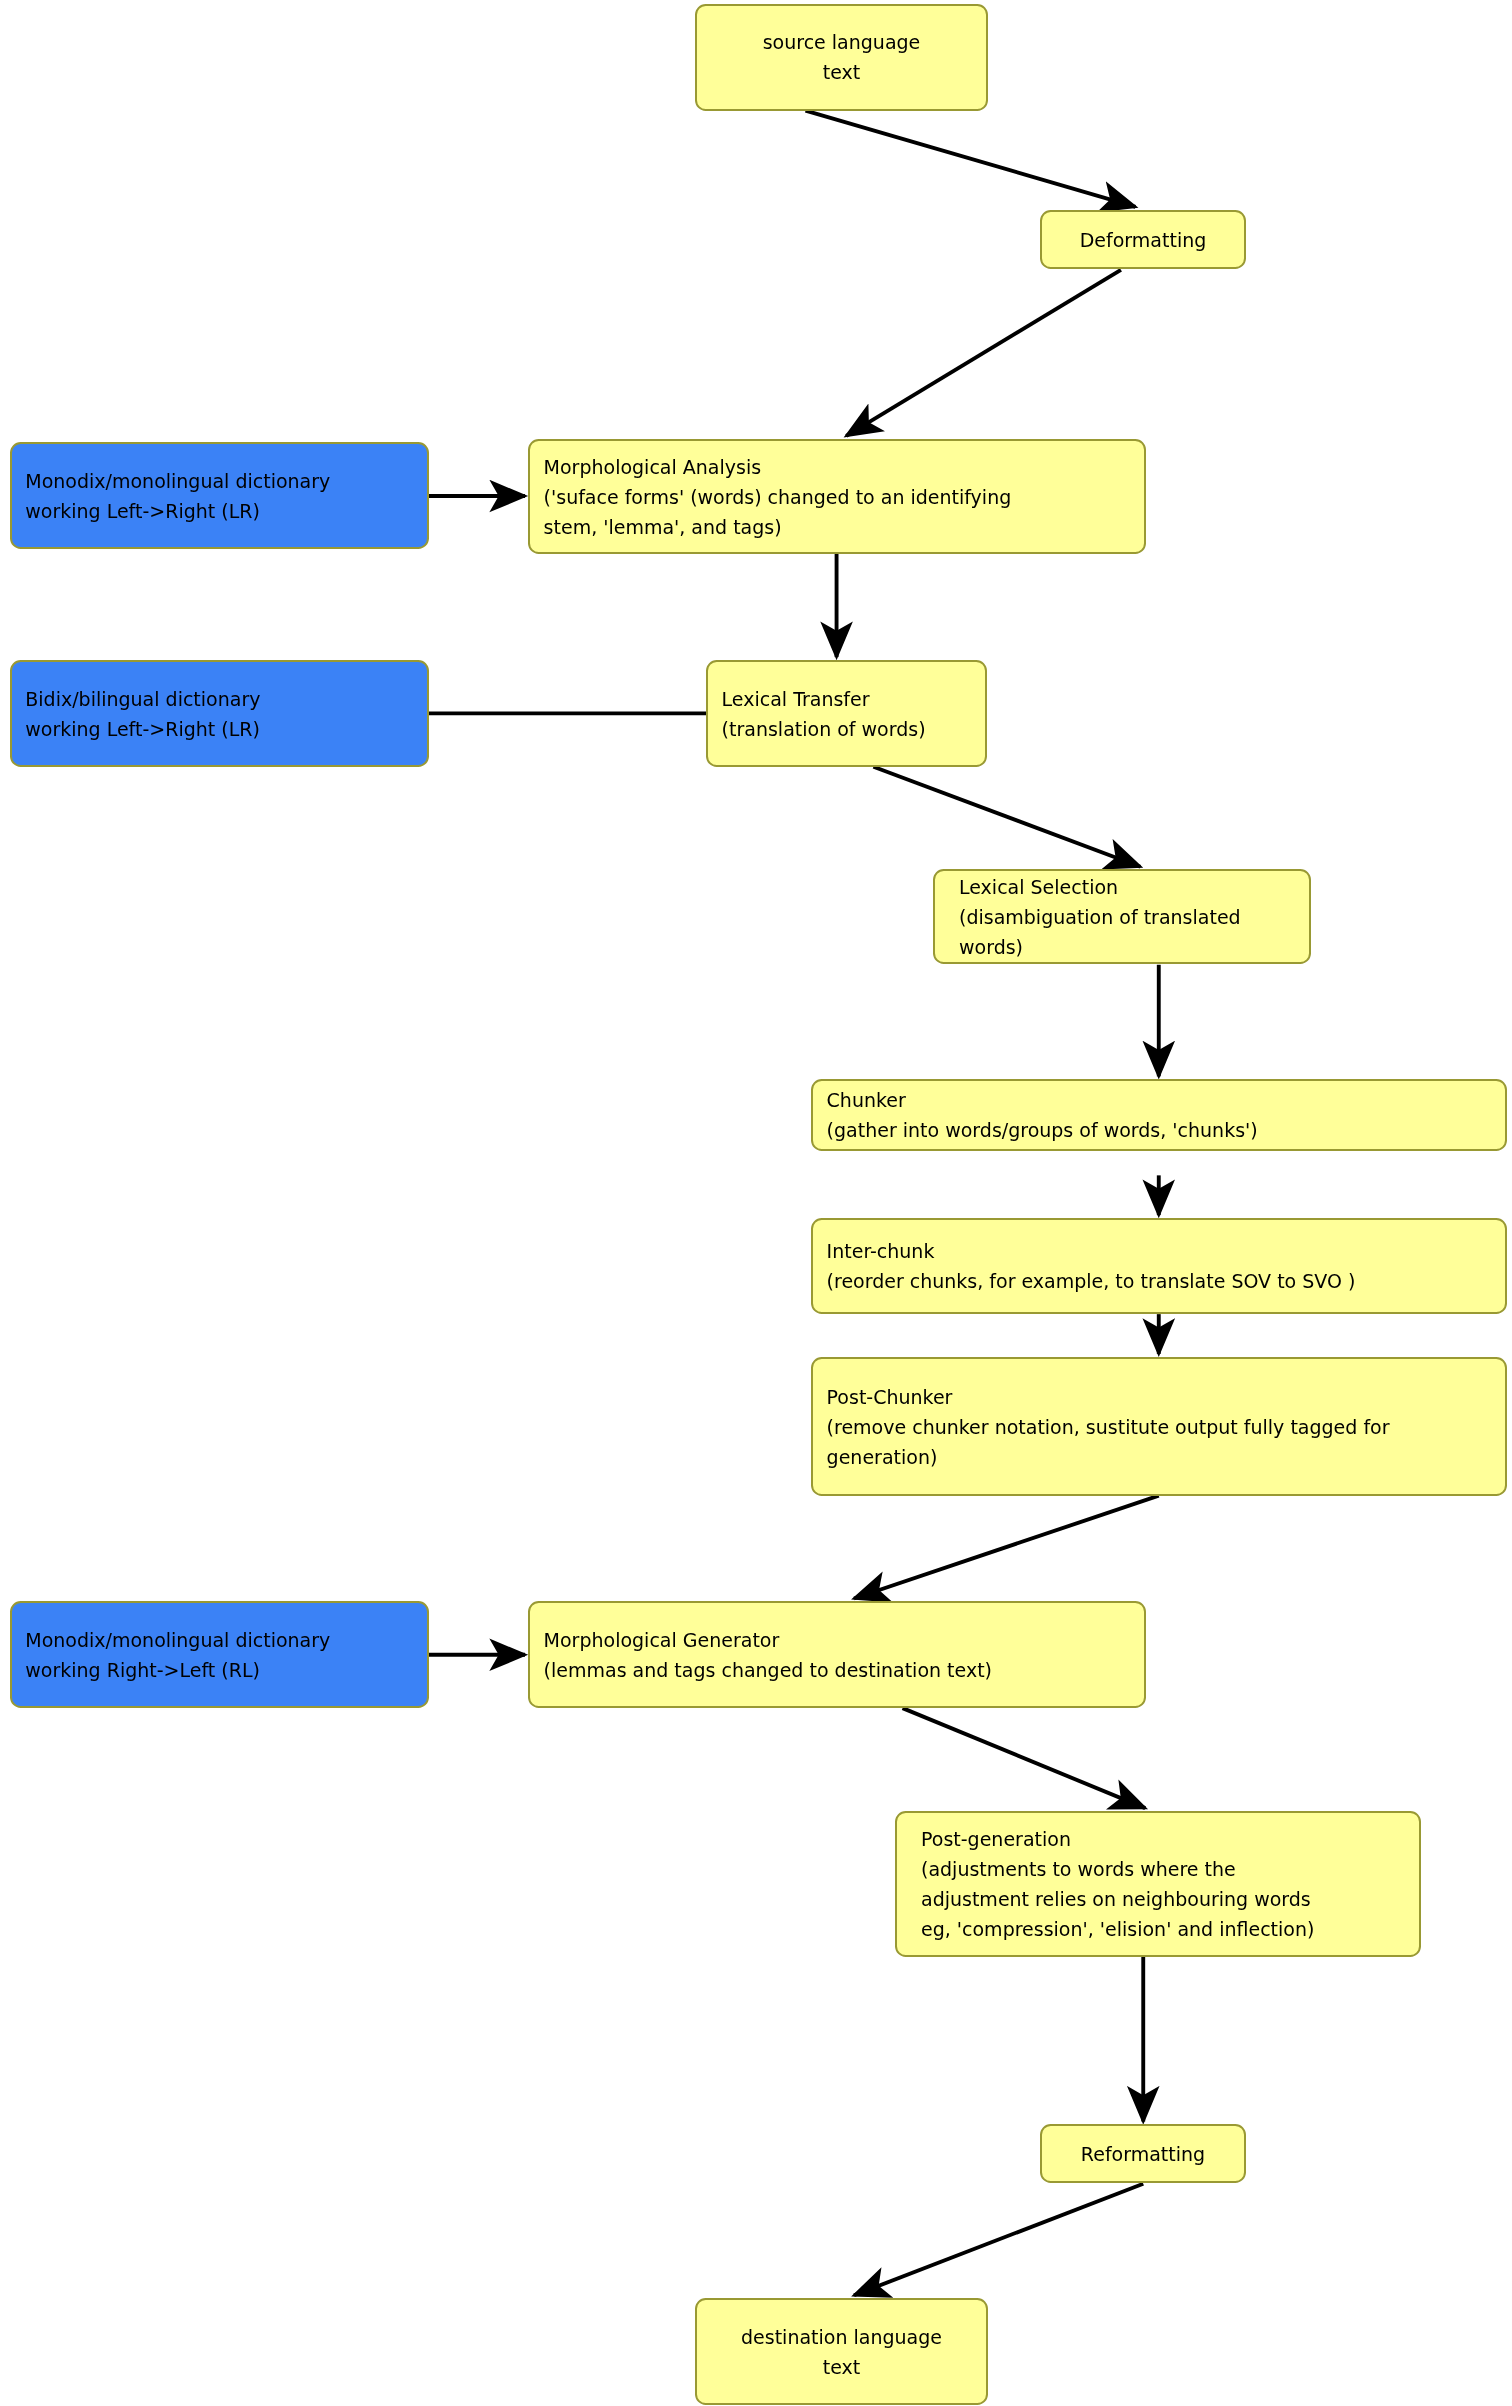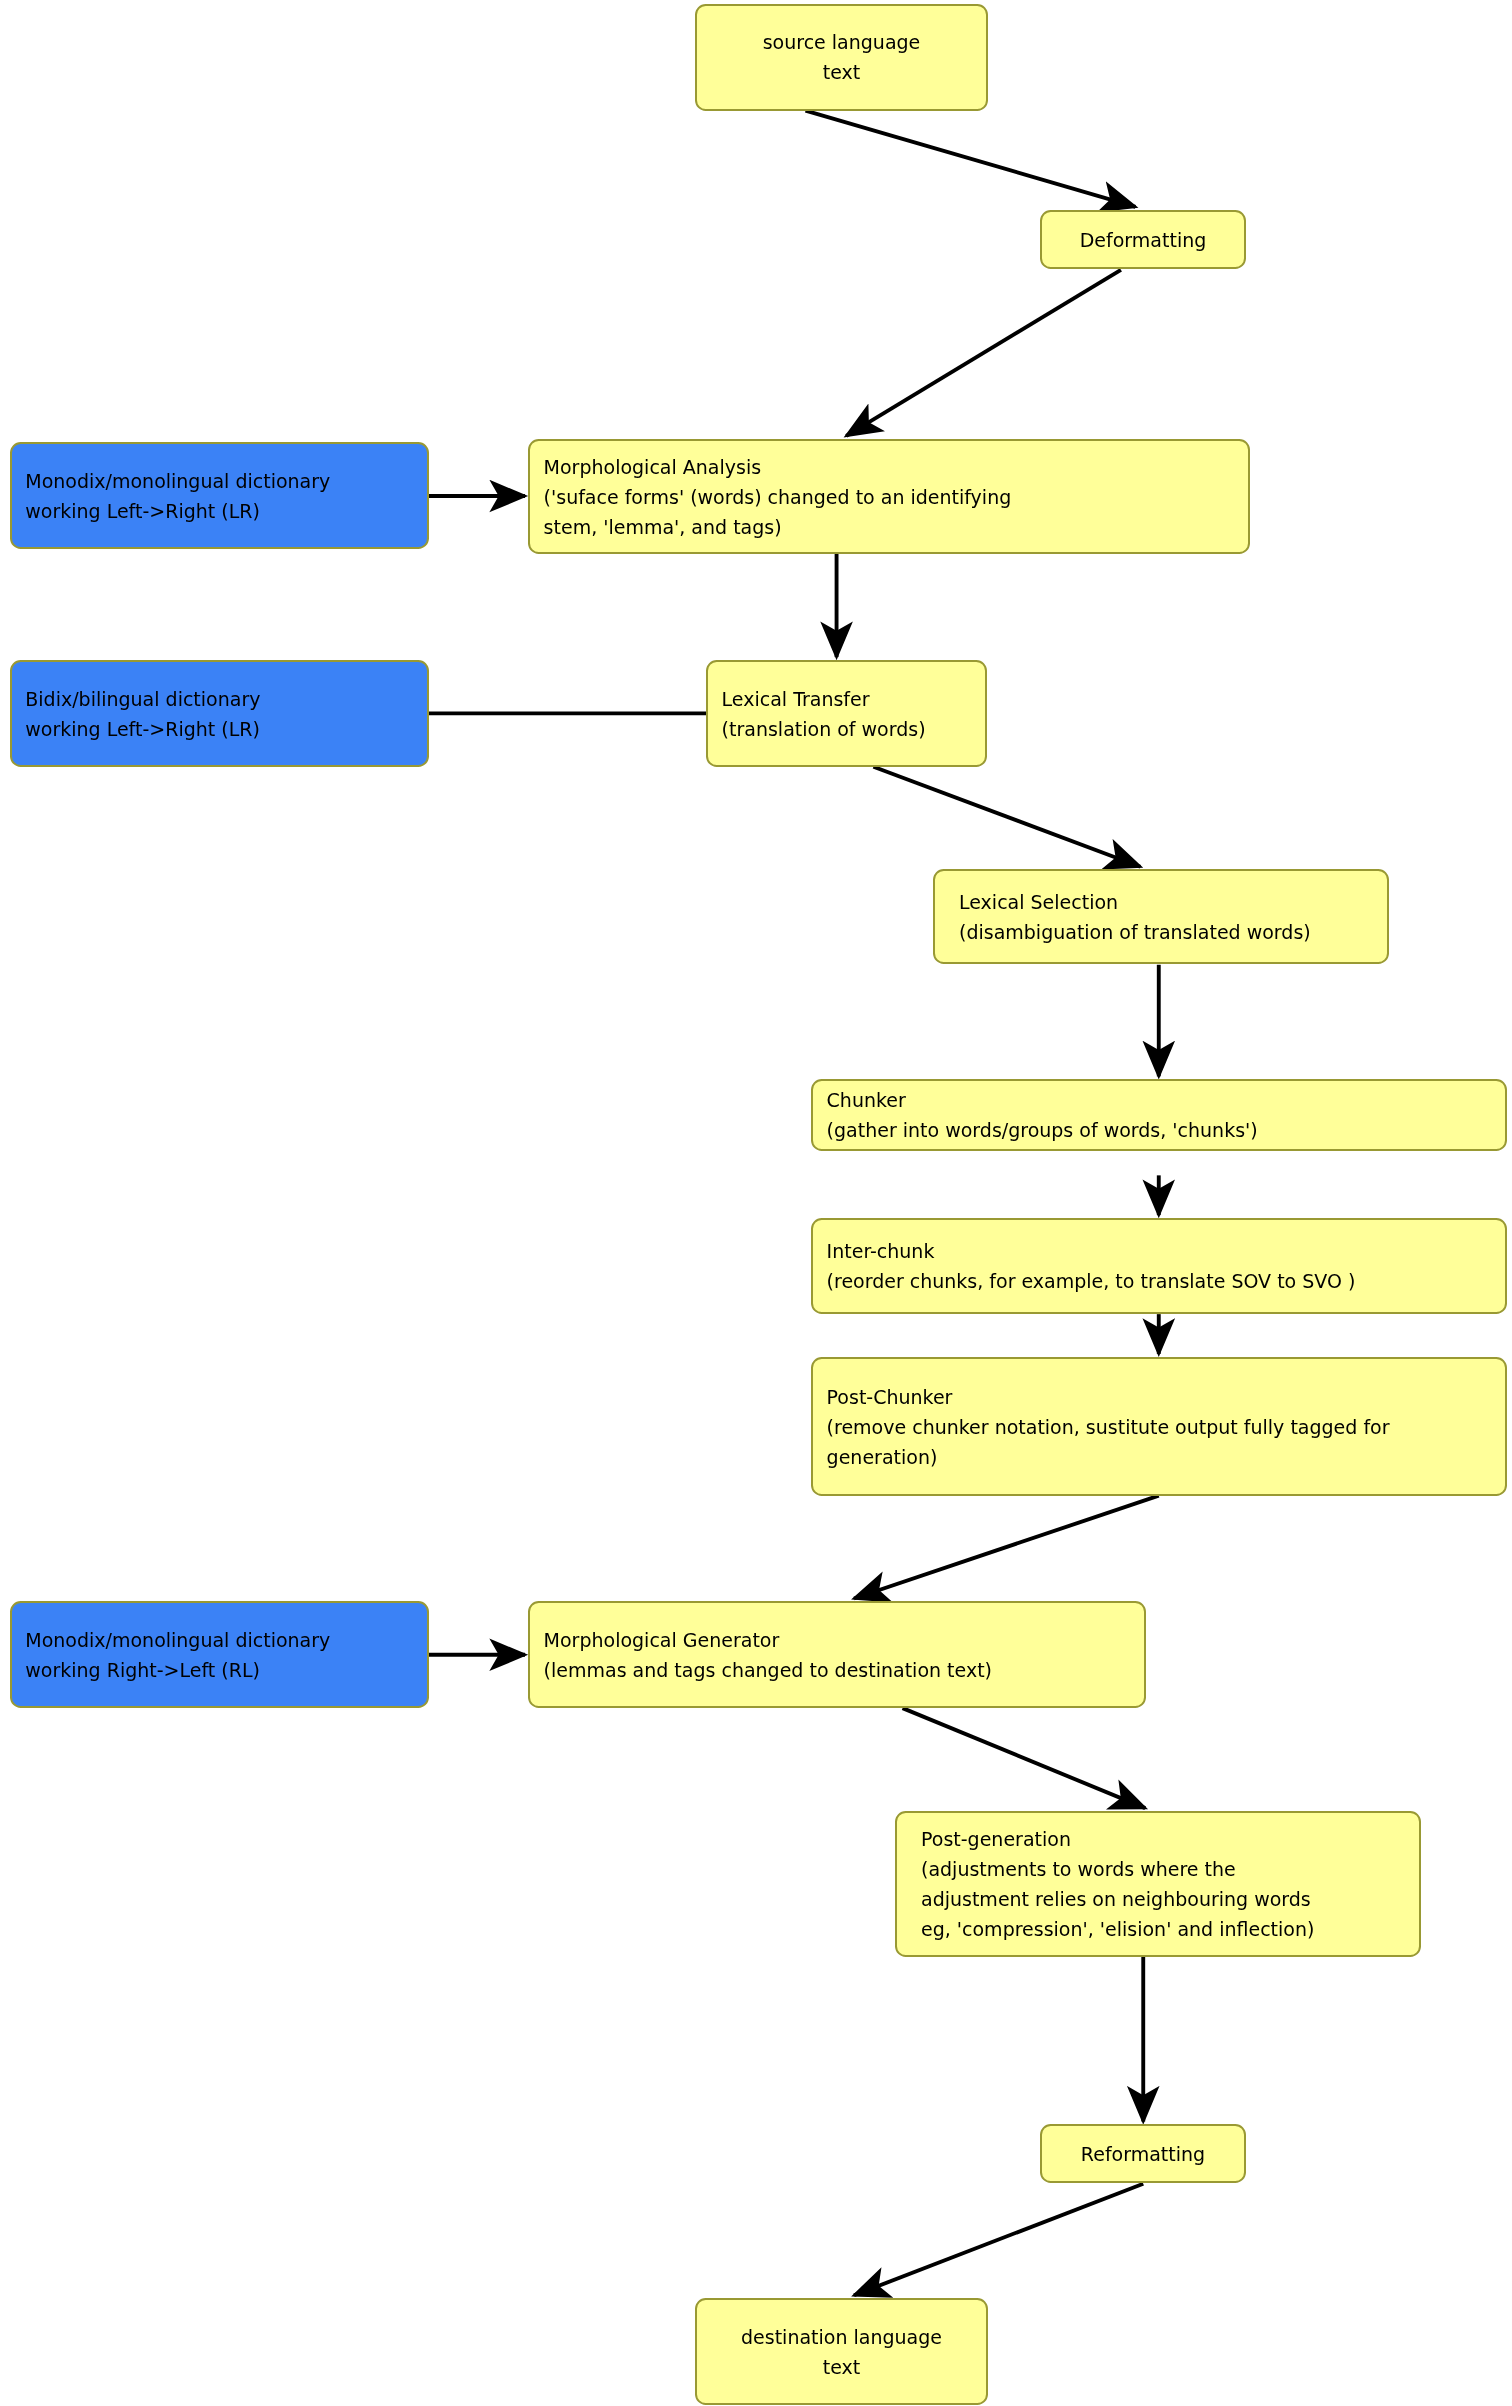--- a/index.html
+++ b/index.html
@@ -80,28 +80,28 @@
         <polyline points="1178,2250 880,2365" fill="none" stroke="#000000" stroke-width="4" marker-end="url(#arrowhead)"></polyline>
       </g>
   </svg>
 
   <div id="nodes">
       <div class="node center" style="left: 695px; top: 3.9px; width: 293px; height: 107px;"><span class="label">source language
 text</span></div>
       <div class="node center" style="left: 1040px; top: 210px; width: 206px; height: 59px;"><span class="label">Deformatting</span></div>
       <div class="node dict" style="left: 9.7px; top: 442px; width: 419px; height: 107px;"><span class="label">Monodix/monolingual dictionary
 working Left-&gt;Right (LR)</span></div>
-      <div class="node" style="left: 528px; top: 439px; width: 722px; height: 115px;"><span class="label">Morphological Analysis
+      <div class="node" style="left: 528px; top: 439px; width: 618px; height: 115px;"><span class="label">Morphological Analysis
 ('suface forms' (words) changed to an identifying
 stem, 'lemma', and tags)</span></div>
       <div class="node dict" style="left: 9.7px; top: 660px; width: 419px; height: 107px;"><span class="label">Bidix/bilingual dictionary
 working Left-&gt;Right (LR)</span></div>
       <div class="node" style="left: 706px; top: 660px; width: 281px; height: 107px;"><span class="label">Lexical Transfer
 (translation of words)</span></div>
-      <div class="node" style="left: 933px; top: 869px; width: 456px; height: 95px; padding-left: 24px;"><span class="label">Lexical Selection
+      <div class="node" style="left: 933px; top: 869px; width: 378px; height: 95px; padding-left: 24px;"><span class="label">Lexical Selection
 (disambiguation of translated words)</span></div>
       <div class="node" style="left: 811px; top: 1079px; width: 696px; height: 72px;"><span class="label">Chunker
 (gather into words/groups of words, 'chunks')</span></div>
       <div class="node" style="left: 811px; top: 1218px; width: 696px; height: 96px;"><span class="label">Inter-chunk
 (reorder chunks, for example, to translate SOV to SVO )</span></div>
       <div class="node" style="left: 811px; top: 1357px; width: 696px; height: 139px;"><span class="label">Post-Chunker
 (remove chunker notation, sustitute output fully tagged for
 generation)</span></div>
       <div class="node dict" style="left: 9.7px; top: 1601px; width: 419px; height: 107px;"><span class="label">Monodix/monolingual dictionary
 working Right-&gt;Left (RL)</span></div>

